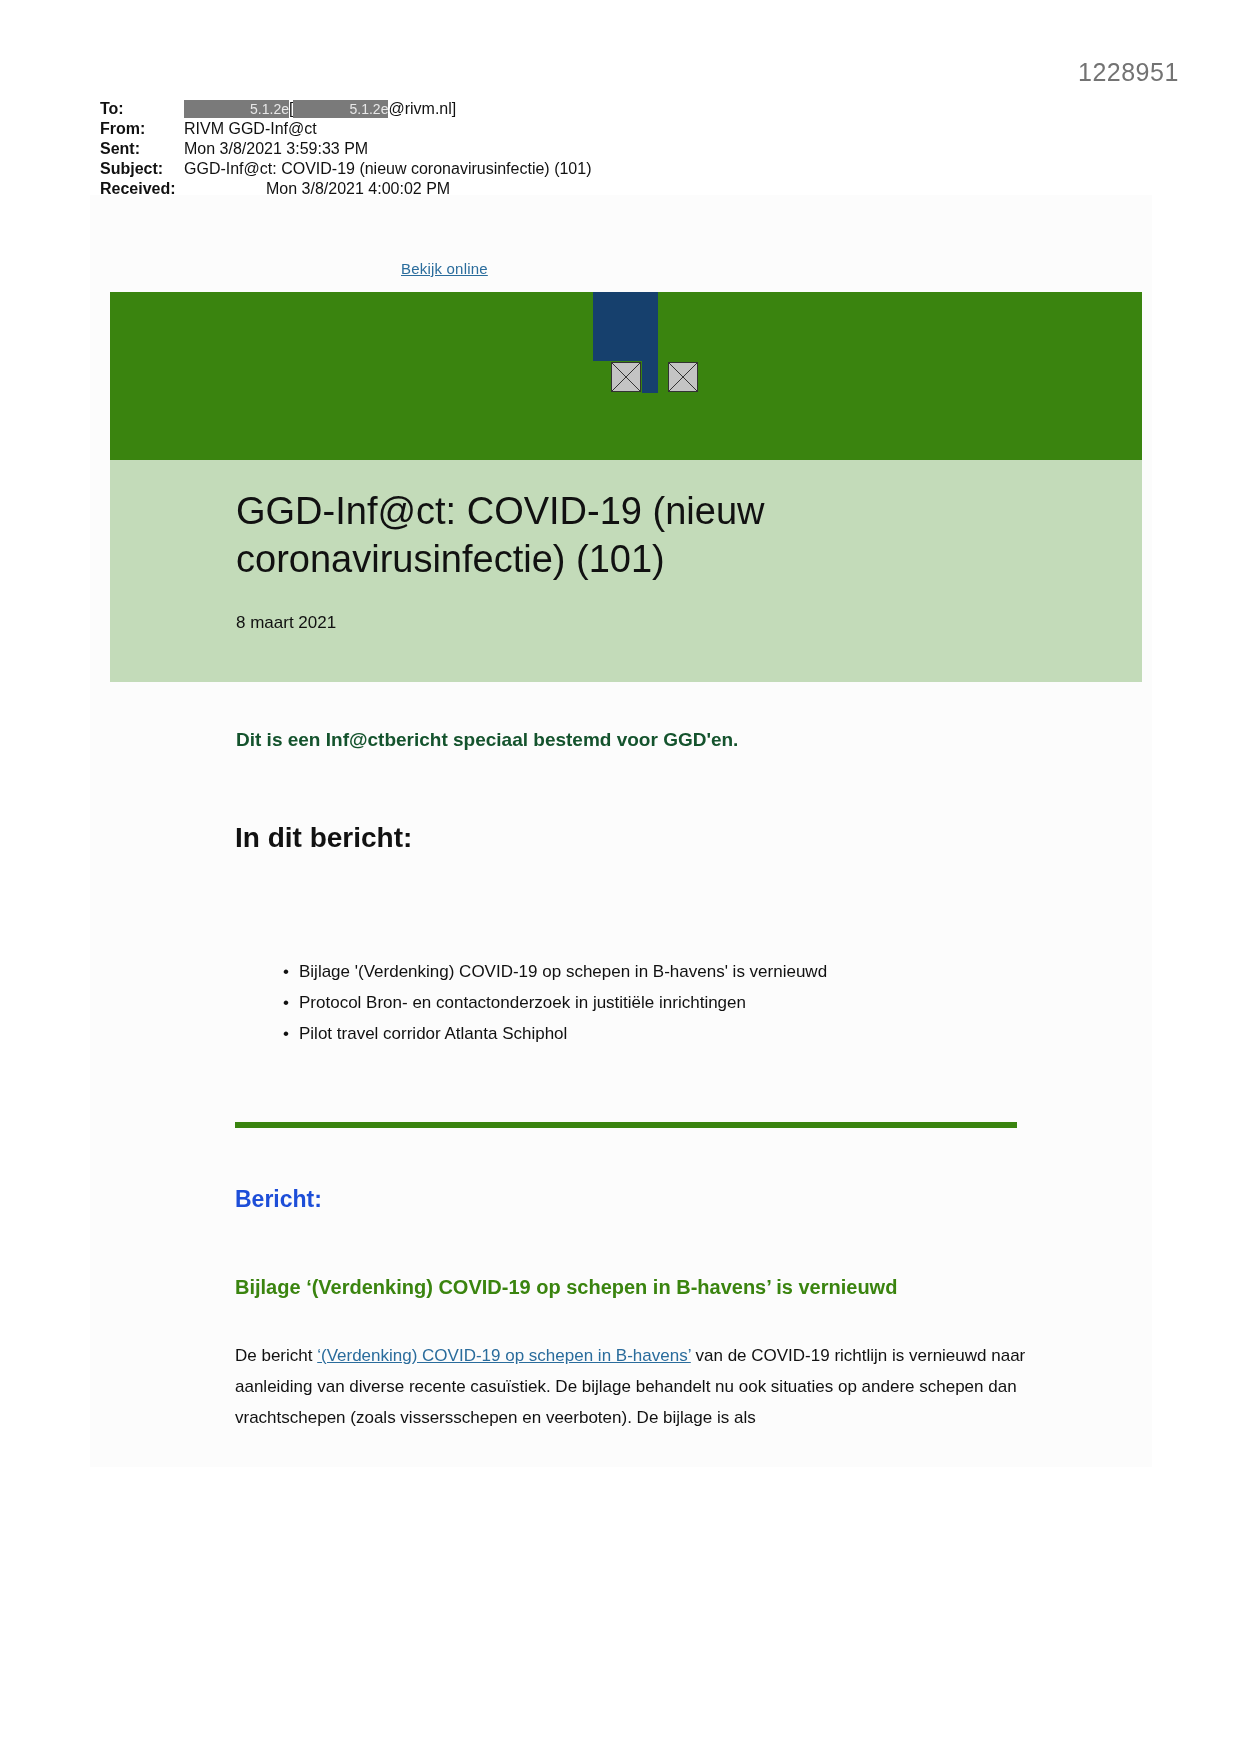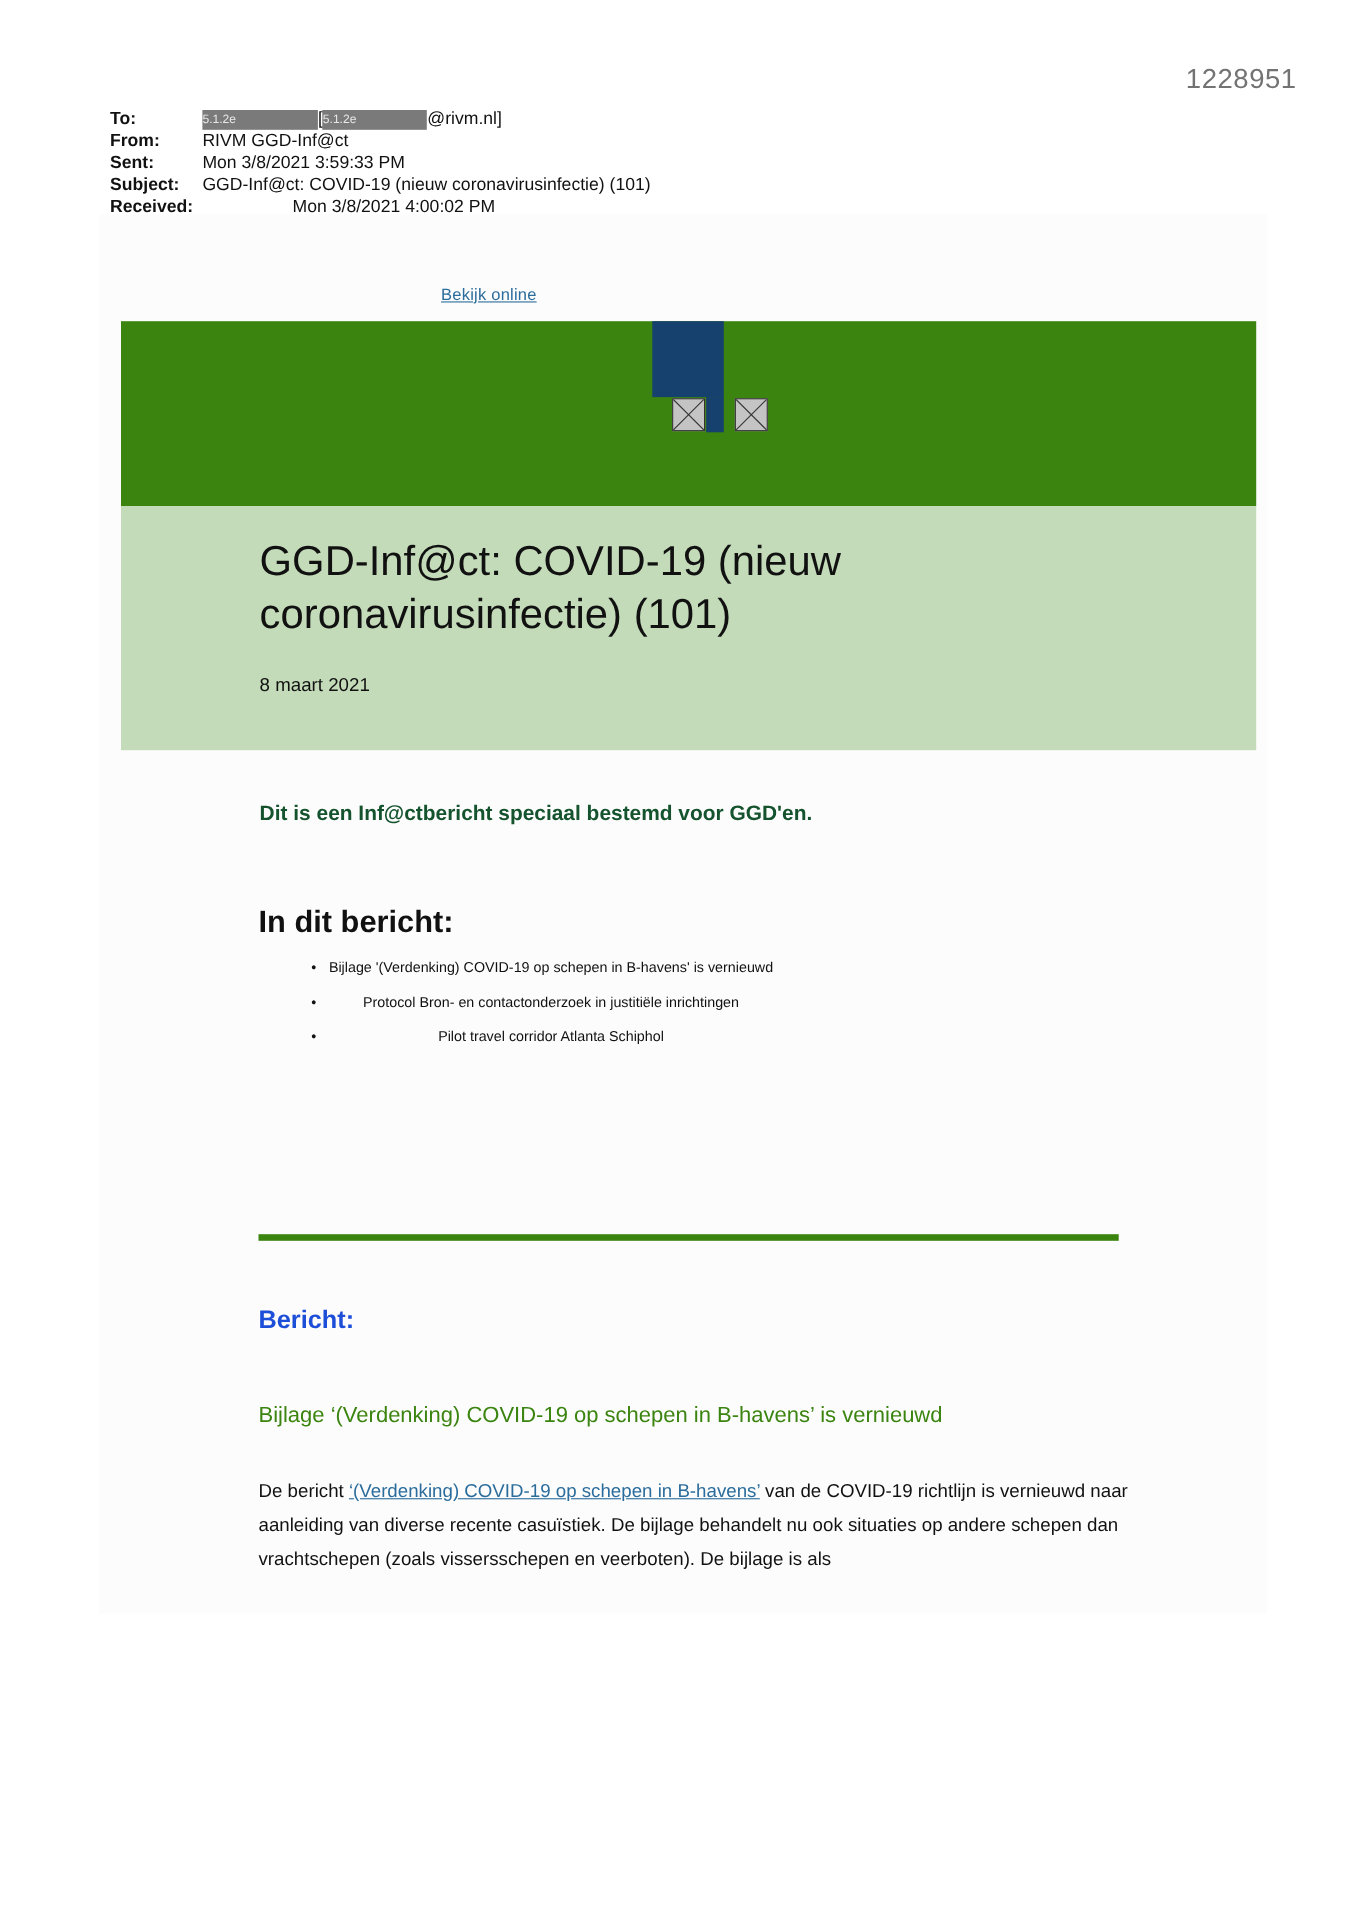--- a/index.html
+++ b/index.html
@@ -15,21 +15,21 @@
   .headers {
     position: absolute; left: 100px; top: 99px;
     font-size: 16px; line-height: 20px;
   }
   .hrow { position: relative; height: 20px; white-space: nowrap; }
   .hlabel { position: absolute; left: 0; font-weight: bold; }
   .hval { position: absolute; left: 84px; }
   .hval.recv { left: 166px; }
   .redact {
     display: inline-block; background: #7a7a7a; color: #e8e8e8;
-    font-size: 11px; text-align: left; height: 18px; line-height: 18px;
+    font-size: 14px; text-align: right; height: 18px; line-height: 18px;
     vertical-align: top; margin-top: 1px;
   }
   .r1 { width: 105px; }
   .r2 { width: 95px; }
 
   .body-bg {
     position: absolute; left: 90px; top: 195px; width: 1062px; height: 1272px;
     background: #fcfcfc;
   }
   .view-online {
@@ -70,38 +70,38 @@
   }
   .intro {
     position: absolute; left: 236px; top: 729px;
     font-size: 19px; font-weight: bold; color: #14532d;
   }
   .h-in-dit {
     position: absolute; left: 235px; top: 822px; margin: 0;
     font-size: 28px; font-weight: bold; color: #111;
   }
   .toc {
-    position: absolute; left: 283px; top: 864px; margin: 0; padding: 0;
-    list-style: none; font-size: 13px; line-height: 31px; color: #111; text-align: center;
+    position: absolute; left: 283px; top: 956px; margin: 0; padding: 0;
+    list-style: none; font-size: 17px; line-height: 31px; color: #111;
   }
   .toc li { position: relative; padding-left: 16px; }
   .toc li::before {
     content: "•"; position: absolute; left: 0; top: 0;
   }
   .divider {
     position: absolute; left: 235px; top: 1122px; width: 782px; height: 6px;
     background: #3a840f;
   }
   .h-bericht {
     position: absolute; left: 235px; top: 1186px; margin: 0;
     font-size: 23px; font-weight: bold; color: #1d4ed8;
   }
   .article-title {
     position: absolute; left: 235px; top: 1276px; margin: 0;
-    font-size: 20px; font-weight: normal; color: #3a840f;
+    font-size: 20px; font-weight: bold; color: #3a840f;
   }
   .article-body {
     position: absolute; left: 235px; top: 1340px; width: 800px; margin: 0;
     font-size: 17px; line-height: 31px; color: #111;
   }
   .article-body a { color: #2a6c9c; text-decoration: underline; }
 </style>
 </head>
 <body>
 

